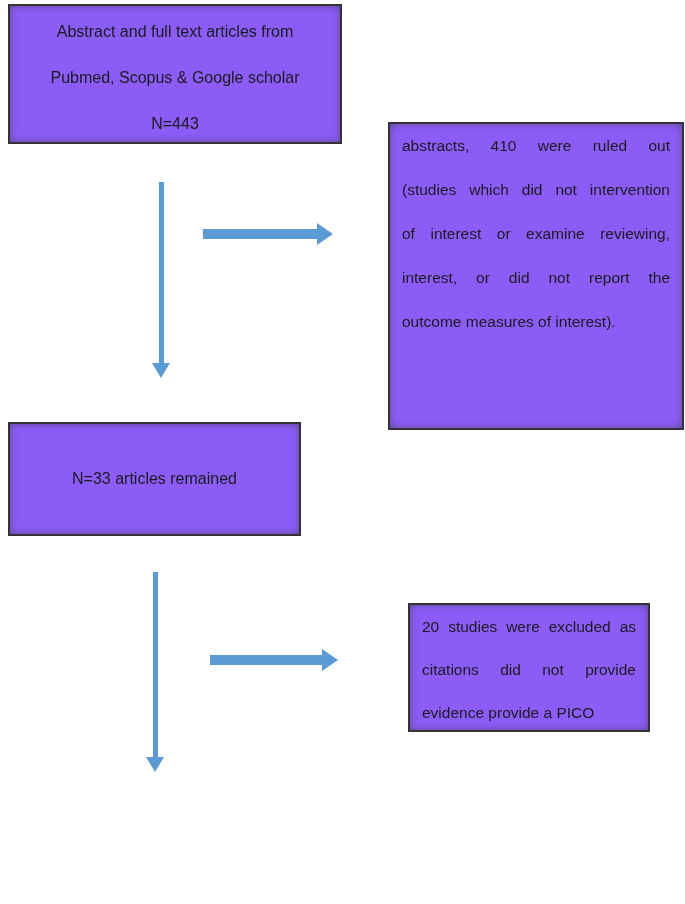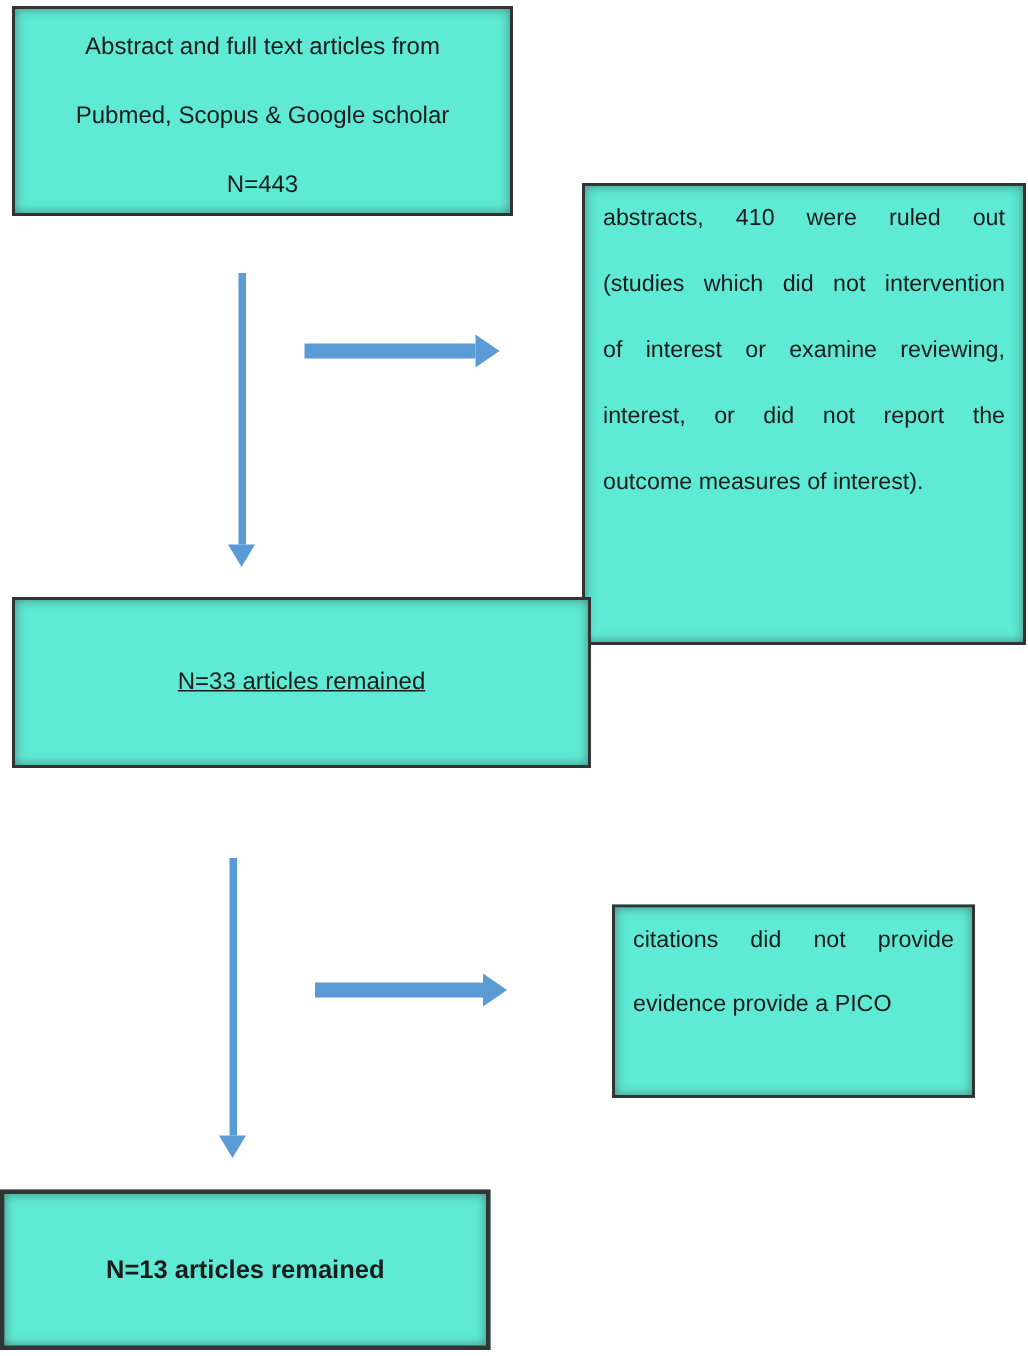--- a/index.html
+++ b/index.html
@@ -15,21 +15,21 @@
   }
   .canvas{
     position:relative;
     width:685px;
     height:904px;
     background:#ffffff;
     overflow:hidden;
   }
   .fbox{
     position:absolute;
-    background:#5eead4;
+    background:#8b5cf6;
     border:2px solid var(--border);
     box-shadow:inset 0 0 7px rgba(55,55,55,0.55);
     font-size:16px;
     color:var(--text);
   }
   .fbox.thick{border-width:3px;}
   .centerbox{
     display:flex;
     align-items:center;
     justify-content:center;
@@ -108,36 +108,34 @@
   <div class="varrow" style="left:152px;top:182px;height:196px;">
     <div class="shaft-v"></div>
     <div class="head-v"></div>
   </div>
 
   <div class="harrow" style="left:203px;top:223px;width:130px;">
     <div class="shaft-h"></div>
     <div class="head-h"></div>
   </div>
 
-  <div class="fbox centerbox" style="left:8px;top:398px;width:386px;height:114px;text-decoration:underline;">
+  <div class="fbox centerbox" style="left:8px;top:422px;width:293px;height:114px;">
     <span>N=33 articles remained</span>
   </div>
 
   <div class="fbox linesbox reason2" style="left:408px;top:603px;width:242px;height:129px;">
+      <div class="tline">20 studies were excluded as</div>
       <div class="tline">citations did not provide</div>
       <div class="tline tline-last">evidence provide a PICO</div>
     </div>
 
   <div class="varrow" style="left:146px;top:572px;height:200px;">
     <div class="shaft-v"></div>
     <div class="head-v"></div>
   </div>
 
   <div class="harrow" style="left:210px;top:649px;width:128px;">
     <div class="shaft-h"></div>
     <div class="head-h"></div>
   </div>
 
-  <div class="fbox centerbox bold thick" style="left:0px;top:793px;width:327px;height:107px;">
-    <span>N=13 articles remained</span>
-  </div>
 
 </div>
 
 </body></html>

